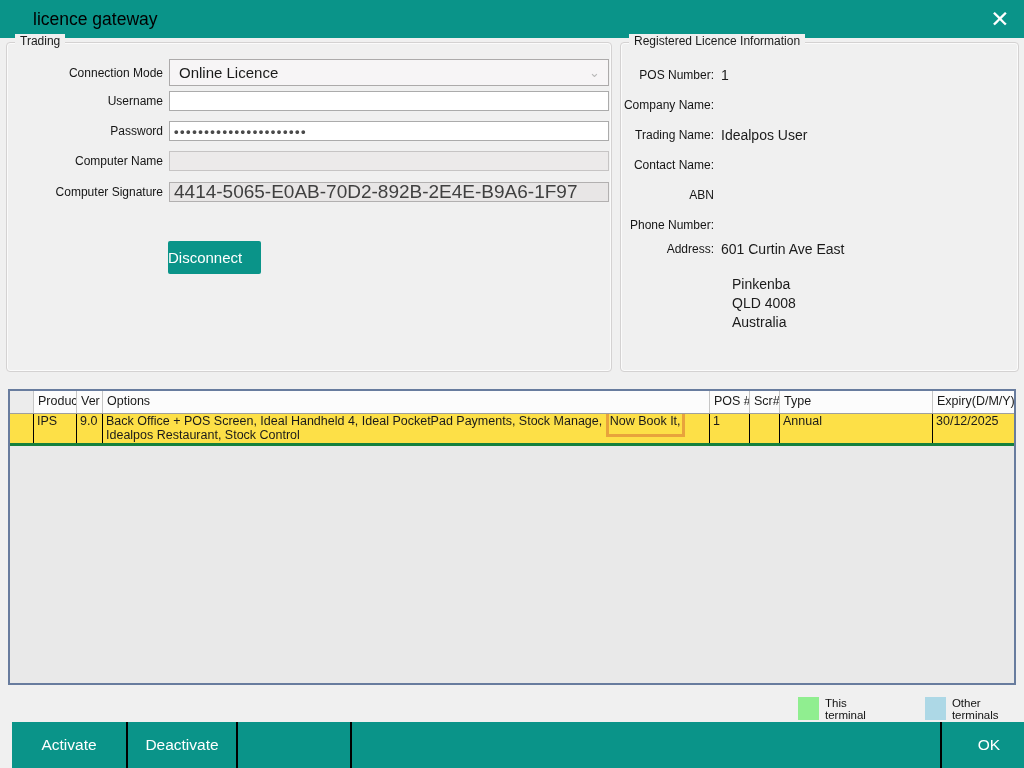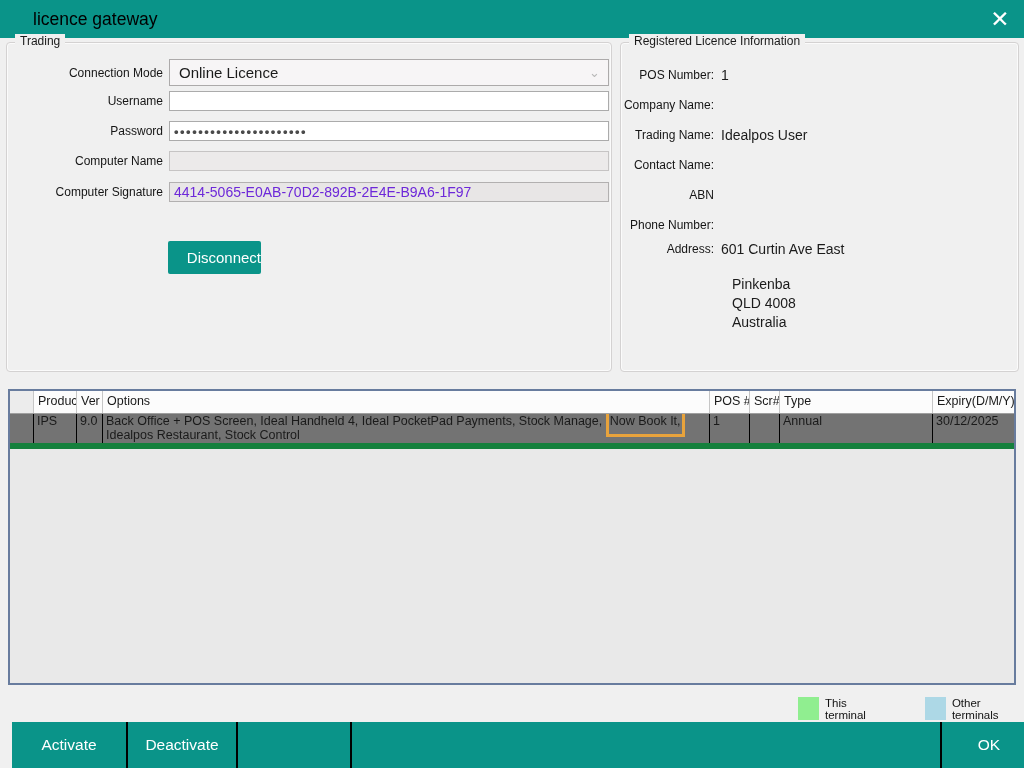--- a/index.html
+++ b/index.html
@@ -23,42 +23,42 @@
                 font-size:12px; color:#1a1a1a; white-space:nowrap; }
   .gb-settings { left:6px; top:42px; width:606px; height:330px; }
   .gb-licence  { left:620px; top:42px; width:399px; height:330px; }
   
   .f-label { position:absolute; left:0; width:156px; text-align:right; font-size:12px; color:#151515; }
   .combo { position:absolute; left:162px; width:440px; height:27px; background:#f7f5f6;
            border:1px solid #acaaaa; display:flex; align-items:center; padding-left:9px;
            font-size:15px; color:#1b1b1b; cursor:default; }
   .combo .chev { margin-left:auto; margin-right:8px; color:#b8b8b8; font-size:13px; line-height:10px; }
   .fld { position:absolute; left:162px; width:440px; height:20px; border:1px solid #ababab;
-         background:#fff; font-size:14px; padding:0 4px; font-family:"Liberation Sans", sans-serif; color:#6d28d9; }
+         background:#fff; font-size:19px; padding:0 4px; font-family:"Liberation Sans", sans-serif; color:#404040; }
   .fld.pwd { font-size:13px; letter-spacing:1.5px; color:#4a4a4a; font-weight:bold; }
   .fld.disabled { background:#eceaea; border-color:#c6c4c4; }
   .fld.readonly { background:#e8e6e6; border-color:#b2b0b0; }
   .btn-disconnect { position:absolute; left:161px; top:198px; width:93px; height:33px;
                     background:#0a9489; color:#fff; font-size:15px; border:none; border-radius:2px;
-                    text-align:right; line-height:33px; cursor:pointer; }
+                    text-align:left; line-height:33px; cursor:pointer; }
   
   .info-row { position:absolute; left:0; width:100%; height:20px; display:flex; align-items:center; }
   .info-row .lbl { flex:0 0 93px; text-align:right; font-size:12px; color:#151515; }
   .info-row .val { margin-left:7px; font-size:14px; color:#1b1b1b; white-space:nowrap; }
   .addr-block { position:absolute; left:111px; top:232px; font-size:14px; line-height:19px; color:#1b1b1b; }
   
   .lic-table { position:absolute; left:8px; top:389px; width:1008px; height:296px;
                background:#e9e9e9; border:2px solid #687c9e; }
   .tgrid { display:grid; grid-template-columns:24px 43px 26px 607px 40px 30px 153px 1fr; }
   .thead { height:23px; background:#fcfcfc; border-bottom:1px solid #9f9f9f; }
   .th { font-size:12.5px; line-height:21px; padding:0 4px; border-right:1px solid #c6c6c6;
         white-space:nowrap; overflow:hidden; cursor:default; }
   .th.corner { background:#ececec; padding:0; }
   .th.last { border-right:none; }
-  .trow { background:#737373; border-bottom:6px solid #15803d; cursor:default; }
+  .trow { background:#fde047; border-bottom:3px solid #15803d; cursor:default; }
   .td { border-right:1px solid #000; padding:1px 3px; min-height:28px; font-size:12.5px;
         line-height:13.5px; overflow:hidden; }
   .td.last { border-right:none; }
   .hl-box { border:3px solid #e8a33c; padding:6px 1px; }
   
   .legend { position:absolute; left:752px; top:696px; height:25px; display:flex; align-items:center;
             font-size:11.5px; color:#111; }
   .legend .swatch { width:21px; height:23px; margin-right:6px; flex:0 0 auto; }
   .legend .litem { display:flex; align-items:center; margin-right:13px;padding-left:46px; }
   .sw-green { background:#90ee90; }

